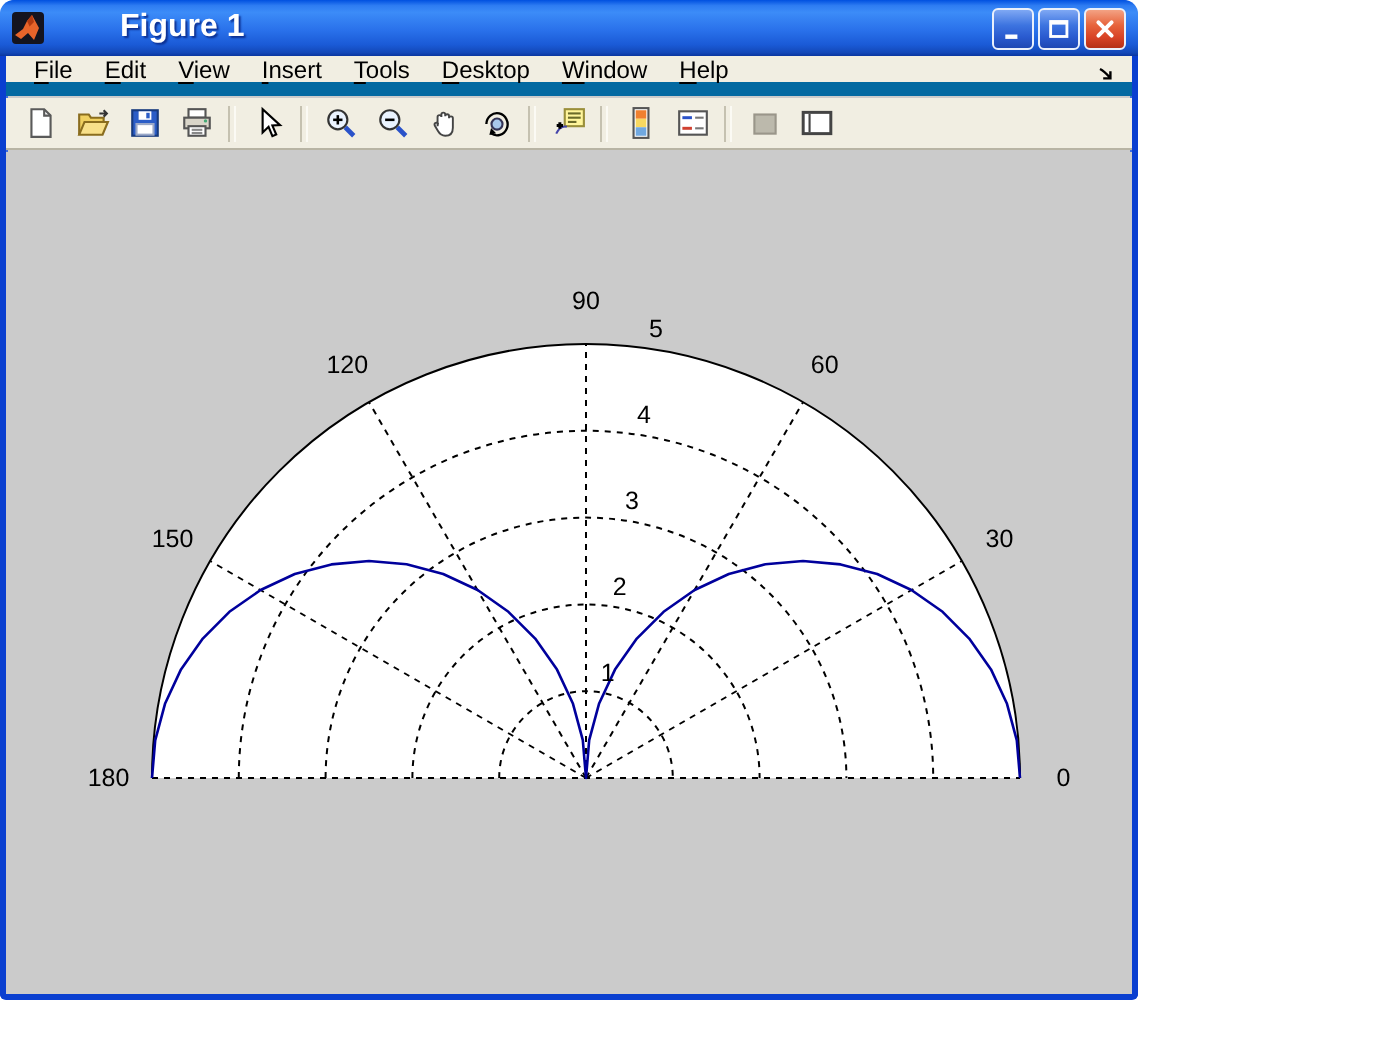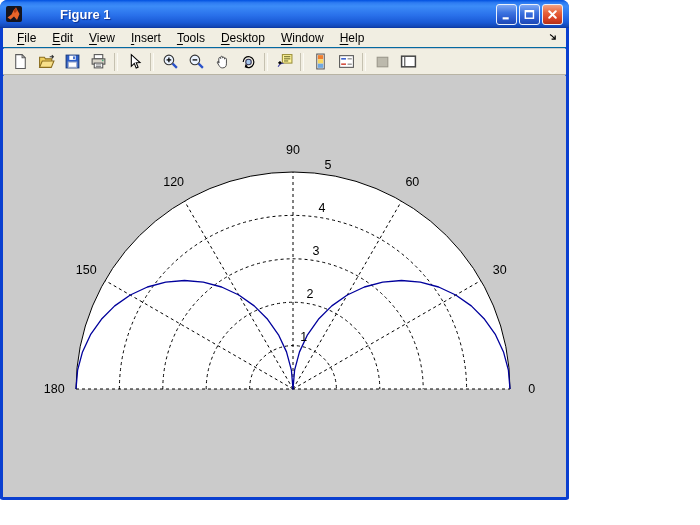--- a/index.html
+++ b/index.html
@@ -5,29 +5,29 @@
   html,body{margin:0;padding:0;}
   body{width:700px;height:525px;background:#ffffff;font-family:"Liberation Sans",sans-serif;position:relative;overflow:hidden;}
   .window{position:absolute;left:0;top:0;width:569px;height:500px;box-sizing:border-box;
     border-left:3px solid #0A3FD0;border-right:3px solid #0A3FD0;border-bottom:3px solid #0A3FD0;
     border-radius:8px 8px 3px 3px;background:#CBCBCB;box-shadow:inset 0 0 0 1px #3E6DE0;}
   
   .titlebar{position:absolute;left:-3px;top:0;width:569px;height:28px;border-radius:7px 7px 0 0;
     background:linear-gradient(180deg,#0050E0 0%,#2E7CF2 10%,#3C8CF8 22%,#2970EA 55%,#1A5AD6 80%,#1348B8 94%,#0A36A0 100%);
     display:flex;align-items:center;padding:0 6px;box-sizing:border-box;}
   .app-icon{width:16px;height:16px;margin-right:5px;flex:0 0 auto;}
-  .title-text{color:#fff;font-weight:bold;font-size:13px;text-shadow:1px 1px 1px #0B2F91;flex:1;padding-left:33px;}
+  .title-text{color:#fff;font-weight:bold;font-size:16px;text-shadow:1px 1px 1px #0B2F91;flex:1;padding-left:33px;}
   .winbtns{display:flex;gap:2px;}
   .winbtn{width:21px;height:21px;border:1px solid #EAF0FB;border-radius:3px;box-sizing:border-box;
     display:flex;align-items:center;justify-content:center;
     background:linear-gradient(180deg,#7FA8F4 0%,#3D74E0 40%,#2A5BD0 70%,#1E48B4 100%);}
   .winbtn.close{background:linear-gradient(180deg,#F3A284 0%,#E7643C 40%,#D84326 72%,#B53017 100%);}
   
   .menubar{position:absolute;left:0;top:28px;width:563px;height:20px;background:#F1EEE2;
-    border-bottom:1px solid #0369a1;display:flex;align-items:center;padding-left:6px;box-sizing:border-box;font-size:12px;color:#000;}
+    border-bottom:7px solid #0369a1;display:flex;align-items:center;padding-left:6px;box-sizing:border-box;font-size:12px;color:#000;}
   .menu-item{padding:2px 8px;}
   .menu-item u{text-underline-offset:2px;}
   .menu-overflow{position:absolute;right:8px;top:3px;}
   
   .toolbar{position:absolute;left:0;top:49px;width:563px;height:26px;background:#F1EEE2;
     border-bottom:1px solid #B8B4A4;display:flex;align-items:center;padding-left:4px;box-sizing:border-box;}
   .tbtn{width:24px;height:22px;display:flex;align-items:center;justify-content:center;border:1px solid transparent;border-radius:2px;}
   .tbtn svg{width:17px;height:17px;}
   .tsep{width:2px;height:18px;margin:0 3px;border-left:1px solid #C5C1B0;border-right:1px solid #FBFAF4;}
   

